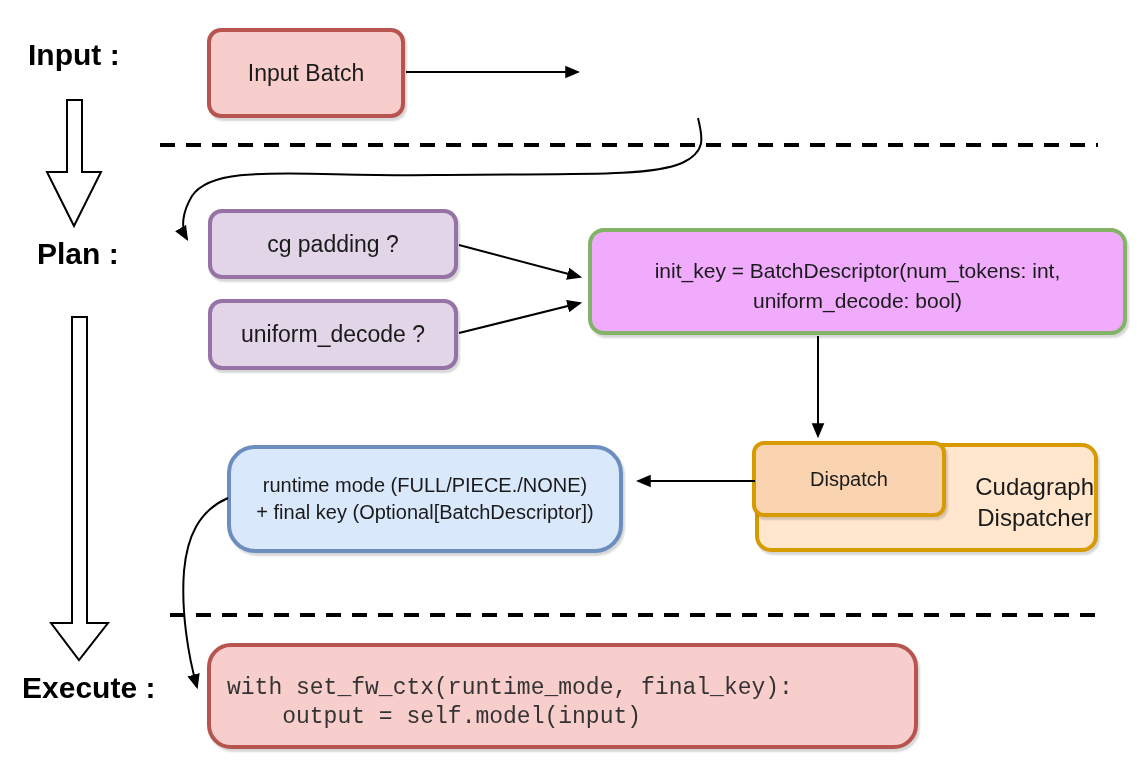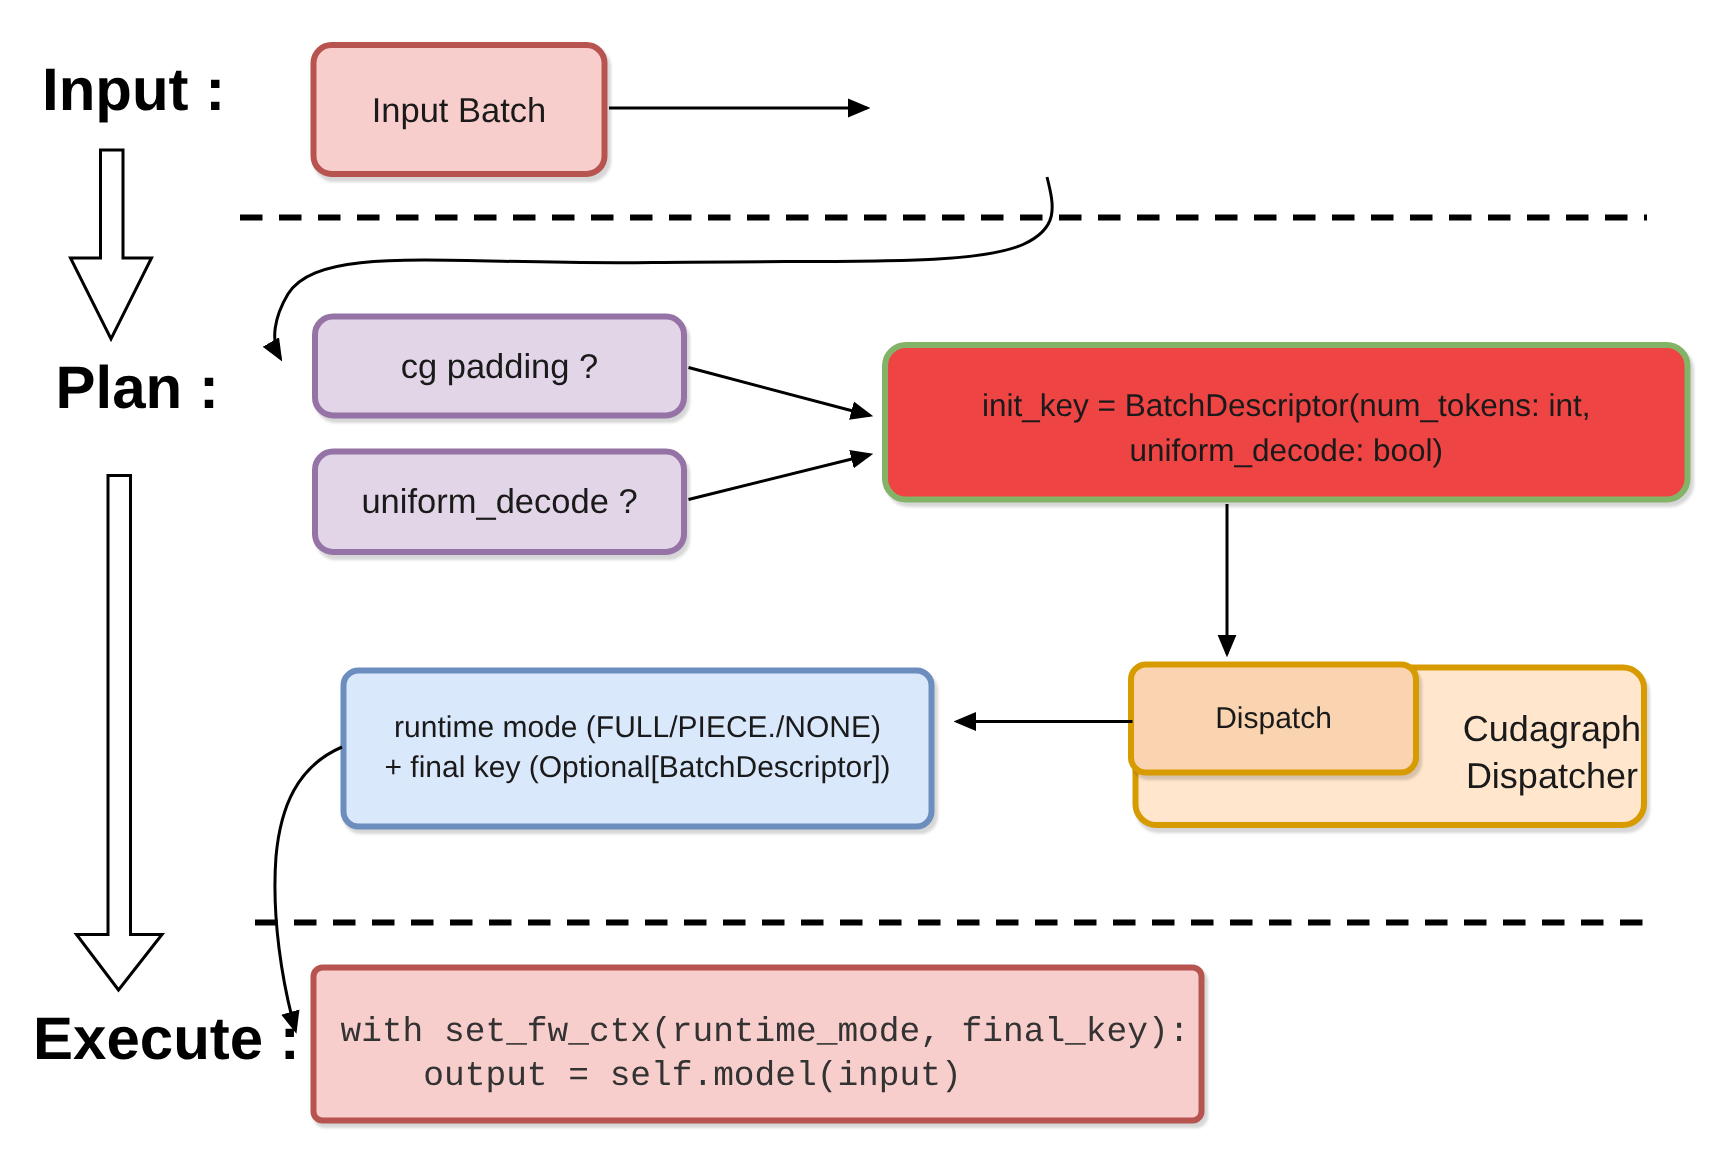--- a/index.html
+++ b/index.html
@@ -1,38 +1,38 @@
 <!DOCTYPE html>
 <html><head>
 <meta charset="utf-8">
 <style>
   html,body { margin:0; padding:0; background:#ffffff; }
   .canvas {
     position:relative; width:1142px; height:770px; background:#ffffff;
     font-family:"Liberation Sans", sans-serif; color:#1a1a1a; overflow:hidden;
   }
   .section-label {
-    position:absolute; font-size:40px; font-weight:bold; color:#000;
+    position:absolute; font-size:30px; font-weight:bold; color:#000;
     white-space:nowrap;
   }
   .node {
     position:absolute; box-sizing:border-box; border:4px solid #4d7c0f;
     display:flex; align-items:center; justify-content:center; text-align:center;
     box-shadow:2px 3px 2px rgba(0,0,0,0.16); z-index:1;
   }
   .multiline { white-space:pre-line; }
   .node-input-batch   { left:207px; top:28px;  width:198px; height:90px;  background:#f8cecc; border-color:#b85450; border-radius:14px; font-size:23px; }
   .node-preprocess    { left:587px; top:28px;  width:216px; height:89px;  background:#fff2cc; border-color:#d6b656; border-radius:14px; font-size:23px; }
   .node-cg-padding    { left:208px; top:209px; width:250px; height:70px;  background:#e1d5e7; border-color:#9673a6; border-radius:14px; font-size:23px; }
   .node-uniform-decode{ left:208px; top:299px; width:250px; height:71px;  background:#e1d5e7; border-color:#9673a6; border-radius:14px; font-size:23px; }
-  .node-init-key      { left:588px; top:228px; width:539px; height:107px; background:#ef4444; border-color:#82b366; border-radius:16px; font-size:21px; line-height:30px; padding-top:8px; }
+  .node-init-key      { left:588px; top:228px; width:539px; height:107px; background:#f0abfc; border-color:#82b366; border-radius:16px; font-size:21px; line-height:30px; padding-top:8px; }
   .node-dispatch      { left:752px; top:441px; width:194px; height:76px;  background:#fad3b0; border-color:#d79b00; border-radius:12px; font-size:20px; z-index:3; }
   .node-cudagraph     { left:755px; top:443px; width:343px; height:109px; background:#ffe6cc; border-color:#d79b00; border-radius:16px; font-size:24px; line-height:31px; justify-content:flex-end; padding-top:8px; z-index:2; }
-  .node-runtime-mode  { left:227px; top:445px; width:396px; height:108px; background:#dae8fc; border-color:#6c8ebf; border-radius:12px; font-size:20px; line-height:27px; }
-  .node-execute-code  { left:207px; top:643px; width:596px; height:106px; background:#f8cecc; border-color:#b85450; border-radius:8px;
+  .node-runtime-mode  { left:227px; top:445px; width:396px; height:108px; background:#dae8fc; border-color:#6c8ebf; border-radius:28px; font-size:20px; line-height:27px; }
+  .node-execute-code  { left:207px; top:643px; width:711px; height:106px; background:#f8cecc; border-color:#b85450; border-radius:24px;
                         justify-content:flex-start; text-align:left; padding:14px 0 0 16px;
                         font-family:"Liberation Mono", monospace; font-size:23px; line-height:29px; color:#333; white-space:pre; }
   .overlay { position:absolute; left:0; top:0; width:1142px; height:770px; pointer-events:none; z-index:4; }
 </style>
 </head>
 <body>
 
 <div class="canvas">
 
   <div class="section-label" style="left:28px; top:38px;">Input :</div>

